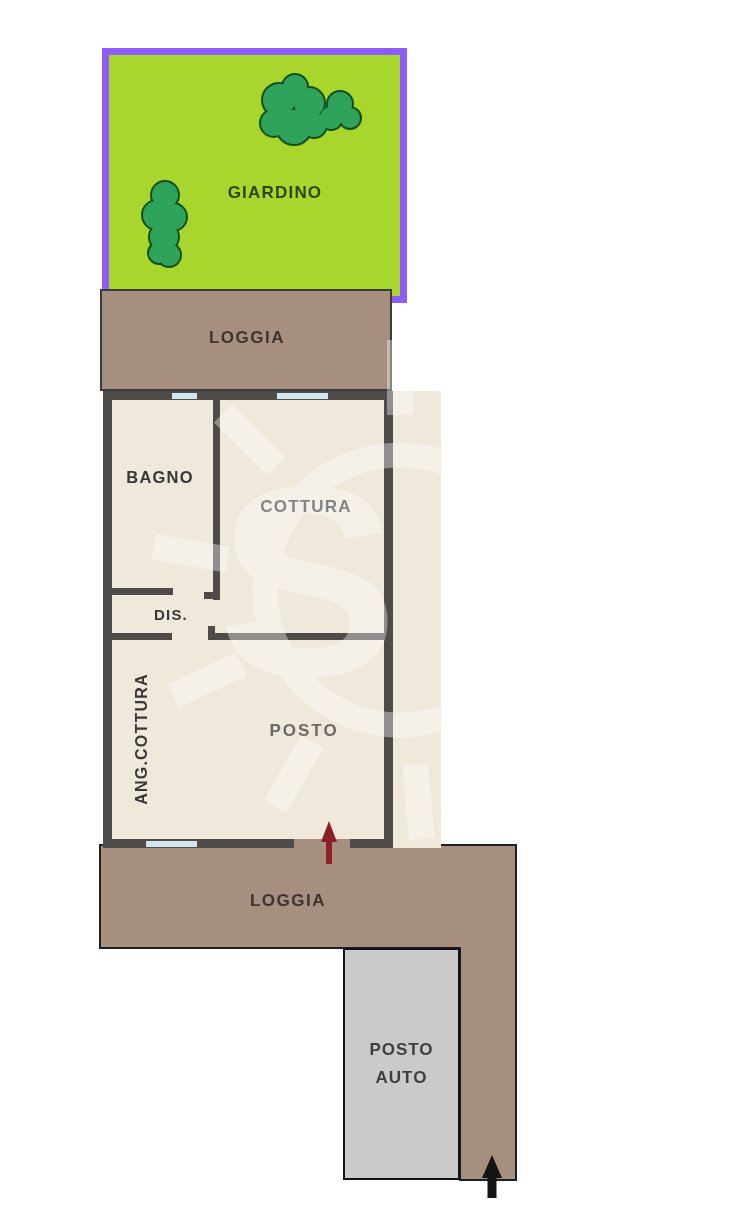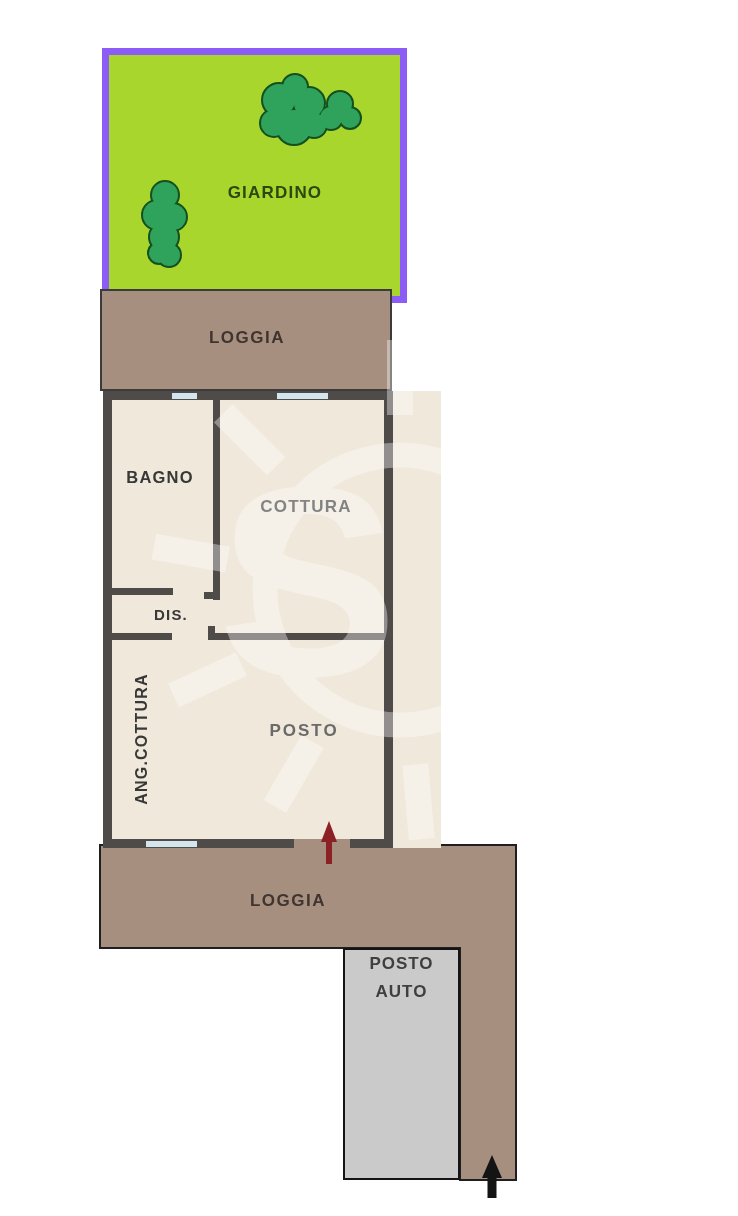--- a/index.html
+++ b/index.html
@@ -44,21 +44,21 @@
   .dis-label{left:68px;top:223px;font-size:15px;}
   .angcottura-label{
     left:39px;top:348px;font-size:16px;
     transform:translate(-50%,-50%) rotate(-90deg);
   }
   .sala-label{left:201px;top:340px;color:var(--label_sala);letter-spacing:2px;}
   
   .posto-auto{
     left:343px;top:948px;width:117px;height:232px;
     background:var(--carport_gray);border:2px solid #141414;box-sizing:border-box;
-    z-index:2;display:flex;justify-content:center;text-align:center;
+    z-index:2;display:flex;align-items:center;justify-content:center;text-align:center;
   }
   .posto-auto-label{
     font-weight:bold;font-size:17px;line-height:1.65;letter-spacing:1px;
     color:var(--label_carport);width:90px;
   }
   
   .arrow{z-index:60;}
   
   .watermark{left:60px;top:340px;z-index:50;pointer-events:none;}
 </style>

